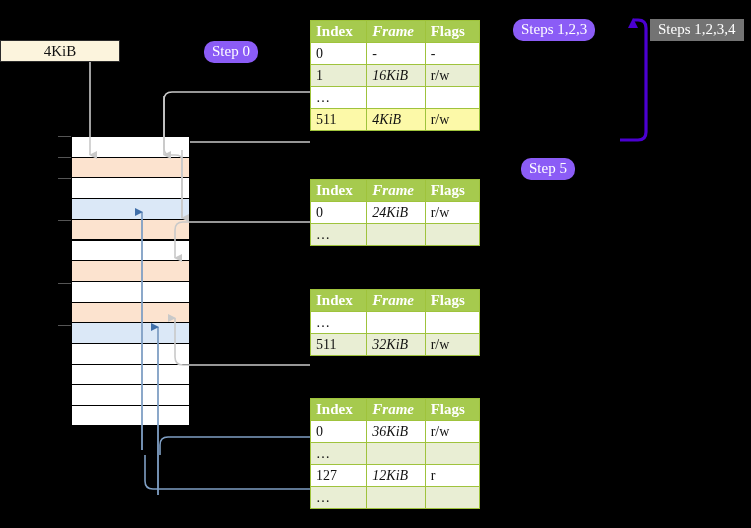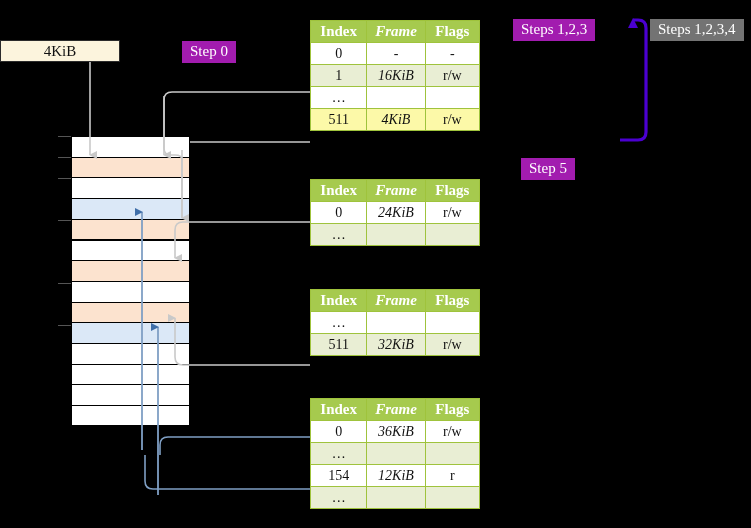--- a/index.html
+++ b/index.html
@@ -24,21 +24,21 @@
   
   .badge {
     position: absolute;
     color: #ffffff;
     font-size: 15px;
     line-height: 19px;
     padding: 1px 8px 2px 8px;
     white-space: nowrap;
     font-family: "Liberation Serif", "DejaVu Serif", serif;
   }
-  .badge-crimson { background: #a21caf; }
+  .badge-crimson { background: #8b5cf6; border-radius: 10px; }
   .badge-violet  { background: #737373; }
 
   
   .kib-box {
     position: absolute;
     background: #fcf4dd;
     border: 1px solid #2b2b2b;
     box-sizing: border-box;
     text-align: center;
     font-size: 15px;
@@ -75,21 +75,21 @@
     position: absolute;
     border-collapse: collapse;
     border: 1px solid #9fc33c;
     box-sizing: border-box;
     font-size: 14px;
     background: #ffffff;
   }
   .ptable th, .ptable td {
     border: 1px solid #9fc33c;
     padding: 1px 5px;
-    text-align: center;
+    text-align: left;
     height: 21px;
     box-sizing: border-box;
     font-weight: normal;
     color: #111111;
     font-size: 14px;
     line-height: 19px;
     vertical-align: middle;
   }
   .ptable th {
     background: #a6ca4e;
@@ -114,21 +114,21 @@
     overflow: visible;
   }
 </style>
 </head>
 <body>
 
 <div class="stage">
 
   <div class="kib-box" style="left:0px; top:40px; width:120px; height:22px;">4KiB</div>
 
-  <div class="badge badge-crimson" style="left:182px; top:41px;">Step 0</div>
+  <div class="badge badge-crimson" style="left:204px; top:41px;">Step 0</div>
 
   <div class="badge badge-crimson" style="left:513px; top:19px;">Steps 1,2,3</div>
 
   <div class="badge badge-violet" style="left:650px; top:19px;">Steps 1,2,3,4</div>
 
   <div class="badge badge-crimson" style="left:521px; top:158px;">Step 5</div>
 
   <div class="memcol" id="memcol" style="left:71px; top:136px; width:119px; height:279px;">
       <div class="memrow mem-white" style="top: 0px; height: 20.7px; width: 119px;"></div>
       <div class="memrow mem-orange" style="top: 20.7px; height: 20.7px; width: 119px;"></div>
@@ -282,21 +282,21 @@
           <td class="col-index">0</td>
           <td class="col-frame">36KiB</td>
           <td class="col-flags">r/w</td>
         </tr>
         <tr class="r-tint">
           <td class="col-index">…</td>
           <td class="col-frame"></td>
           <td class="col-flags"></td>
         </tr>
         <tr class="r-white">
-          <td class="col-index">154</td>
+          <td class="col-index">127</td>
           <td class="col-frame">12KiB</td>
           <td class="col-flags">r</td>
         </tr>
         <tr class="r-tint">
           <td class="col-index">…</td>
           <td class="col-frame"></td>
           <td class="col-flags"></td>
         </tr>
       </tbody>
     </table>

